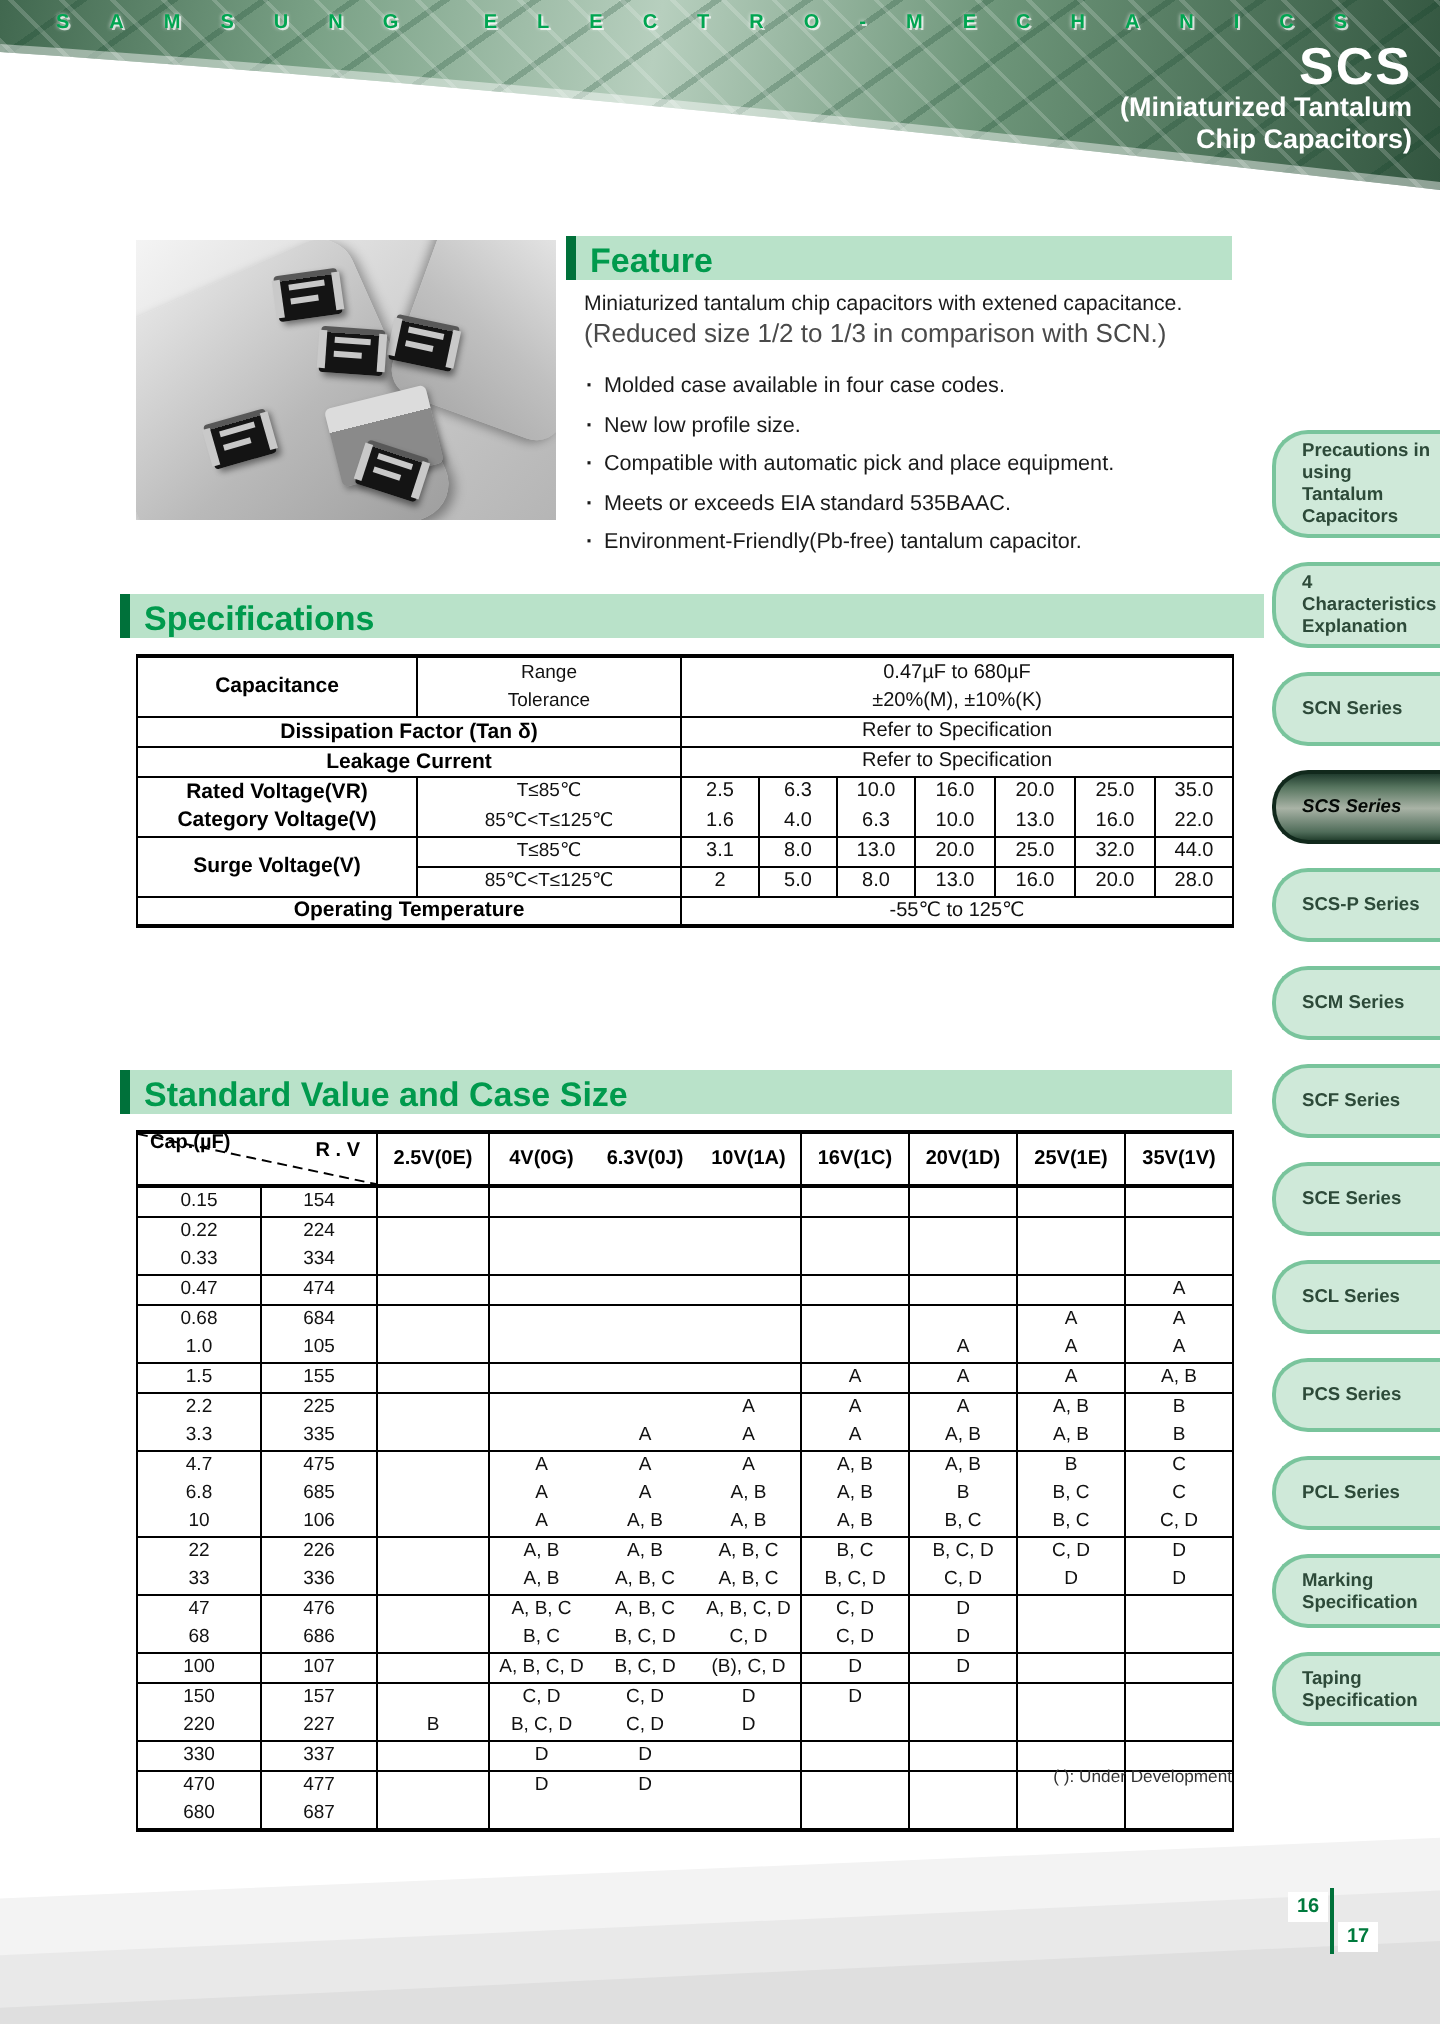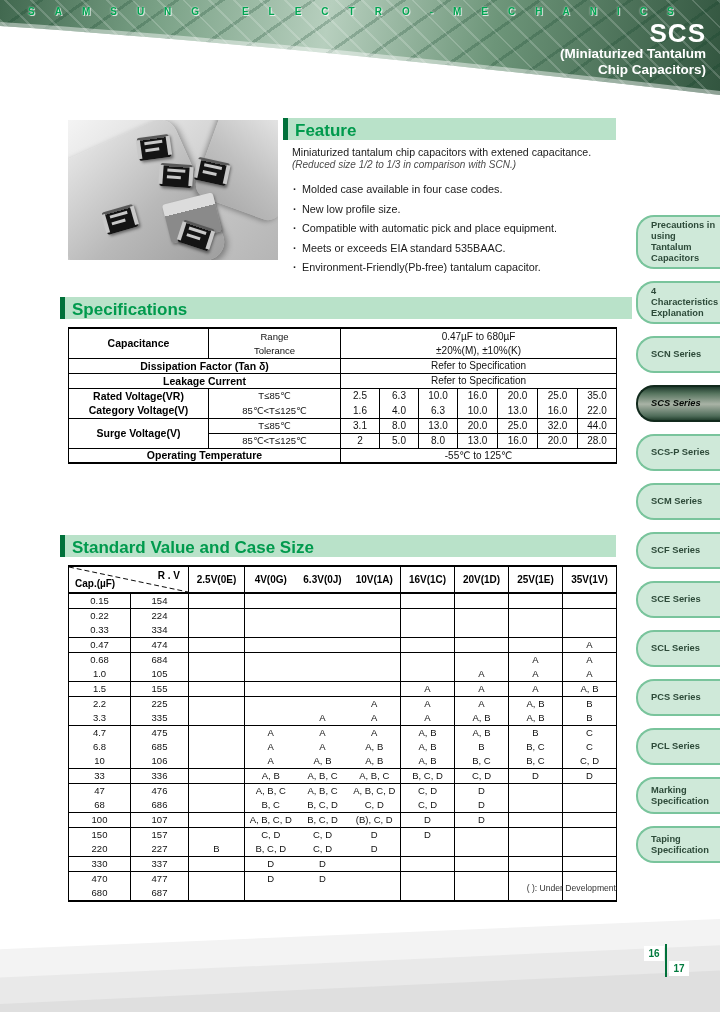--- a/index.html
+++ b/index.html
@@ -61,21 +61,21 @@
     content:""; position:absolute; top:2px; width:4px; height:19px; background:#c9c9c9;
   }
   .chip::before { left:-1px; } .chip::after { right:-1px; }
   .chip i {
     position:absolute; left:7px; top:5px; width:18px; height:3px; background:#e8e8e8; opacity:.85;
   }
   .chip i + i { top:12px; width:14px; }
   
   .feature-body { position:absolute; left:292px; top:146px; width:326px; color:#1a1a1a; }
   .feature-body .intro { font-size:10.6px; }
-  .feature-body .note { font-size:10px; color:#4a4a4a; margin-top:1px;font-style:italic; }
+  .feature-body .note { font-size:13px; color:#4a4a4a; margin-top:1px; }
   .bullets { margin-top:10px; }
   .bullets .b { font-size:10.8px; line-height:19.5px; padding-left:10px; position:relative; }
   .bullets .b::before { content:"·"; position:absolute; left:1px; font-weight:bold; }
   
   table { border-collapse:collapse; table-layout:fixed; background:#fff; }
   .spec {
     position:absolute; left:68px; top:327px; width:548px;
     border-top:2px solid #000; border-bottom:2px solid #000;
     border-left:1px solid #000; border-right:1px solid #000;
   }
@@ -92,21 +92,21 @@
   }
   .std th, .std td { border-left:1px solid #000; text-align:center; }
   .std tr > *:first-child { border-left:none; }
   .std .no-left { border-left:none; }
   .std thead th { border-bottom:2px solid #000; height:27px; font-size:10px; color:#000; }
   .std td { font-size:9.5px; height:12px; line-height:12px; padding:1px 0; color:#111; }
   .std tr.gend > td { border-bottom:1px solid #000; }
   th.corner { position:relative; }
   th.corner svg { position:absolute; left:0; top:0; width:100%; height:100%; }
   th.corner .rv { position:absolute; right:8px; top:3px; font-size:10px; }
-  th.corner .capl { position:absolute; left:6px; bottom:3px; font-size:10px;text-align:right; }
+  th.corner .capl { position:absolute; left:6px; bottom:15px; font-size:10px;text-align:right; }
   .tbl-note { position:absolute; left:68px; top:883px; width:548px; text-align:right; font-size:8.6px; color:#333; }
   
   .sidebar { position:absolute; top:215px; right:0; width:84px; display:flex; flex-direction:column; gap:12px; }
   .sidebar .tab {
     min-height:37px; display:flex; align-items:center;
     border:2px solid #79c49c; border-right:none; border-radius:18px 0 0 18px;
     background:#cfe9d9; padding:3px 4px 3px 13px; cursor:pointer;
   }
   .sidebar .tab span { font-size:9.3px; font-weight:bold; color:#2d4a39; line-height:11px; }
   .sidebar .tab.active {
@@ -447,20 +447,32 @@
           <td>106</td>
           <td></td>
           <td>A</td>
           <td class="no-left">A, B</td>
           <td class="no-left">A, B</td>
           <td>A, B</td>
           <td>B, C</td>
           <td>B, C</td>
           <td>C, D</td>
         </tr>
+        <tr>
+          <td>22</td>
+          <td>226</td>
+          <td></td>
+          <td>A, B</td>
+          <td class="no-left">A, B</td>
+          <td class="no-left">A, B, C</td>
+          <td>B, C</td>
+          <td>B, C, D</td>
+          <td>C, D</td>
+          <td>D</td>
+        </tr>
         <tr class="gend">
           <td>33</td>
           <td>336</td>
           <td></td>
           <td>A, B</td>
           <td class="no-left">A, B, C</td>
           <td class="no-left">A, B, C</td>
           <td>B, C, D</td>
           <td>C, D</td>
           <td>D</td>

